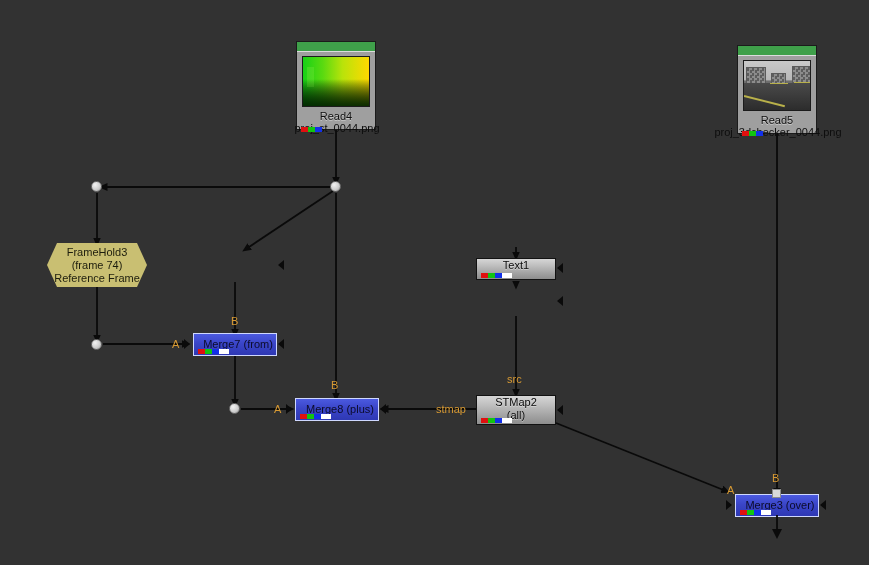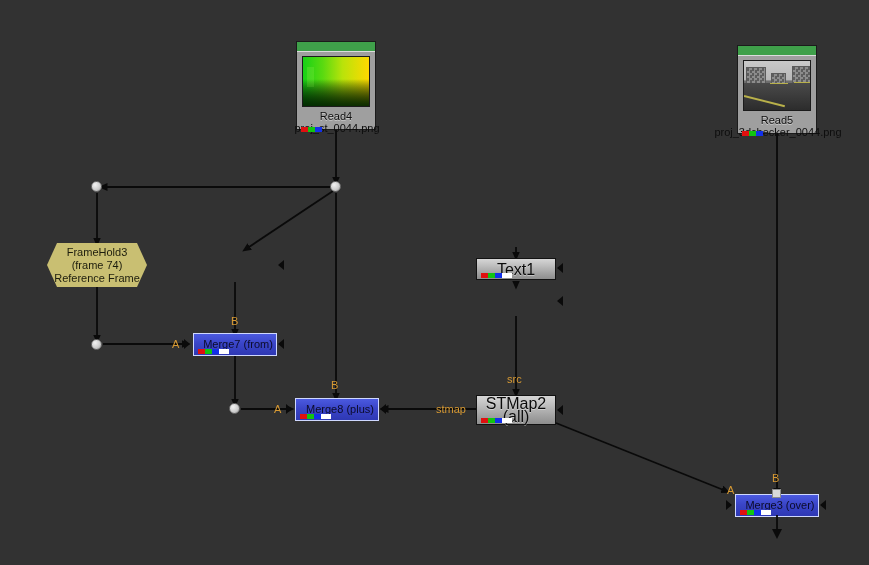--- a/index.html
+++ b/index.html
@@ -124,23 +124,23 @@
   .bars-bot { flex: 1 1 auto; display:flex; }
   .bars-top i, .bars-bot i { display:block; height:100%; flex:1 1 0; }
 
   
   .gray-node {
     border: 1px solid #121212;
     background: linear-gradient(to bottom, #d6d6d6 0%, #bdbdbd 35%, #a3a3a3 70%, #8e8e8e 100%);
     color: #0a0a0a;
     display: flex;
     flex-direction: column;
-    justify-content: center;
+    justify-content: flex-start;
     align-items: center;
-    font-size: 16px;
+    font-size: 11px;
     line-height: 13px;
     text-shadow: 0 1px 0 rgba(255,255,255,.4);
   }
   
   .dark-node {
     border: 1px solid #0c0c0c;
     background: linear-gradient(to bottom, #565656 0%, #3c3c3c 40%, #2e2e2e 100%);
     color: #d8d8d8;
     display: flex;
     flex-direction: column;

